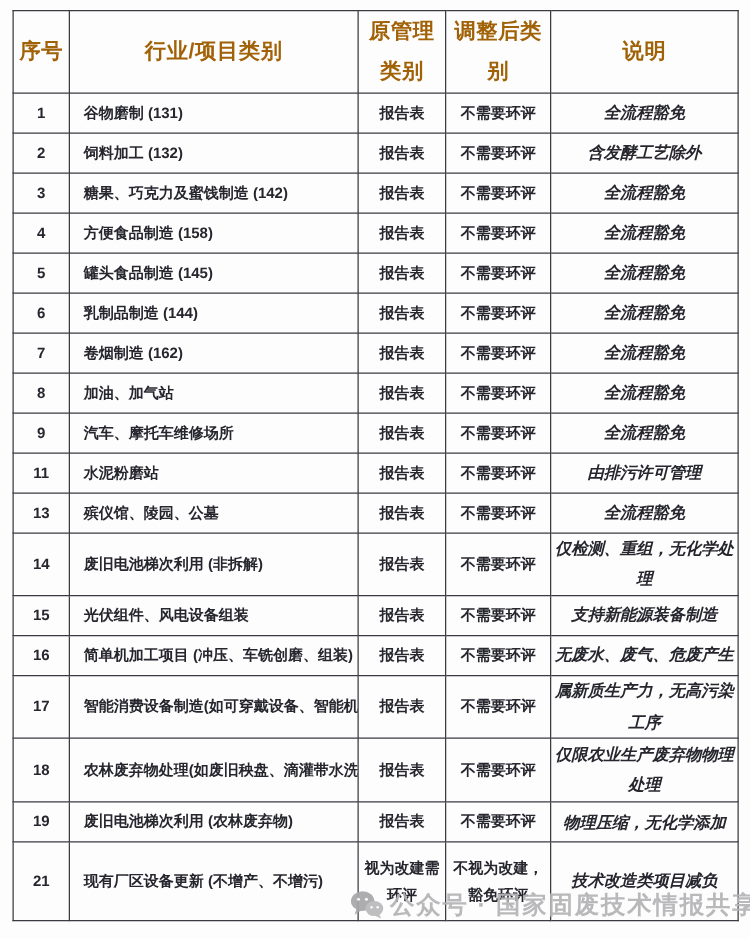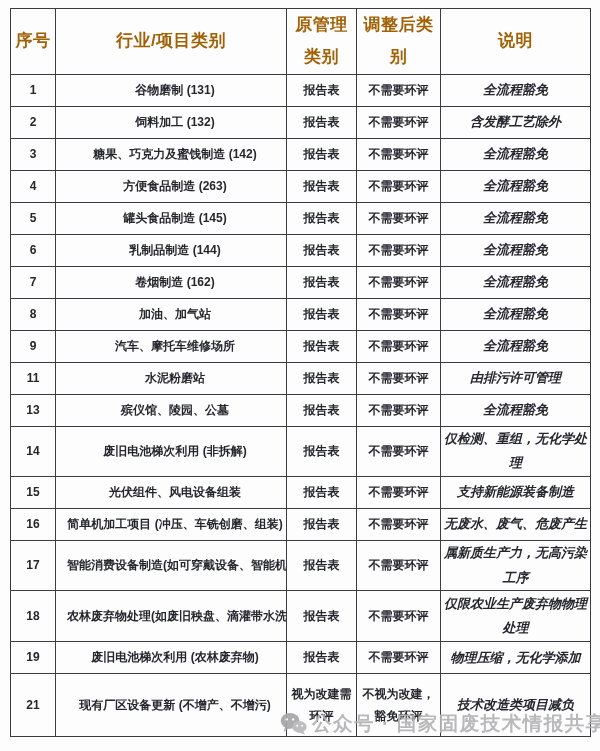--- a/index.html
+++ b/index.html
@@ -37,21 +37,21 @@
     font-size: 17px;
     height: 32px;
     letter-spacing: 0.5px;
   }
   .doc-table td {
     color: #26262e;
     font-size: 12px;
     height: 31px;
   }
   .doc-table td.cat {
-    text-align: center;
+    text-align: left;
     padding-left: 11px;
     padding-right: 3px;
     white-space: nowrap;
   }
   .doc-table td.note {
     font-size: 13px;
     font-style: italic;
   }
   .doc-table tr.r-tall td {
     height: 50px;
@@ -117,21 +117,21 @@
       </tr>
       <tr>
         <td>3</td>
         <td class="cat">糖果、巧克力及蜜饯制造 (142)</td>
         <td>报告表</td>
         <td>不需要环评</td>
         <td class="note">全流程豁免</td>
       </tr>
       <tr>
         <td>4</td>
-        <td class="cat">方便食品制造 (263)</td>
+        <td class="cat">方便食品制造 (158)</td>
         <td>报告表</td>
         <td>不需要环评</td>
         <td class="note">全流程豁免</td>
       </tr>
       <tr>
         <td>5</td>
         <td class="cat">罐头食品制造 (145)</td>
         <td>报告表</td>
         <td>不需要环评</td>
         <td class="note">全流程豁免</td>

